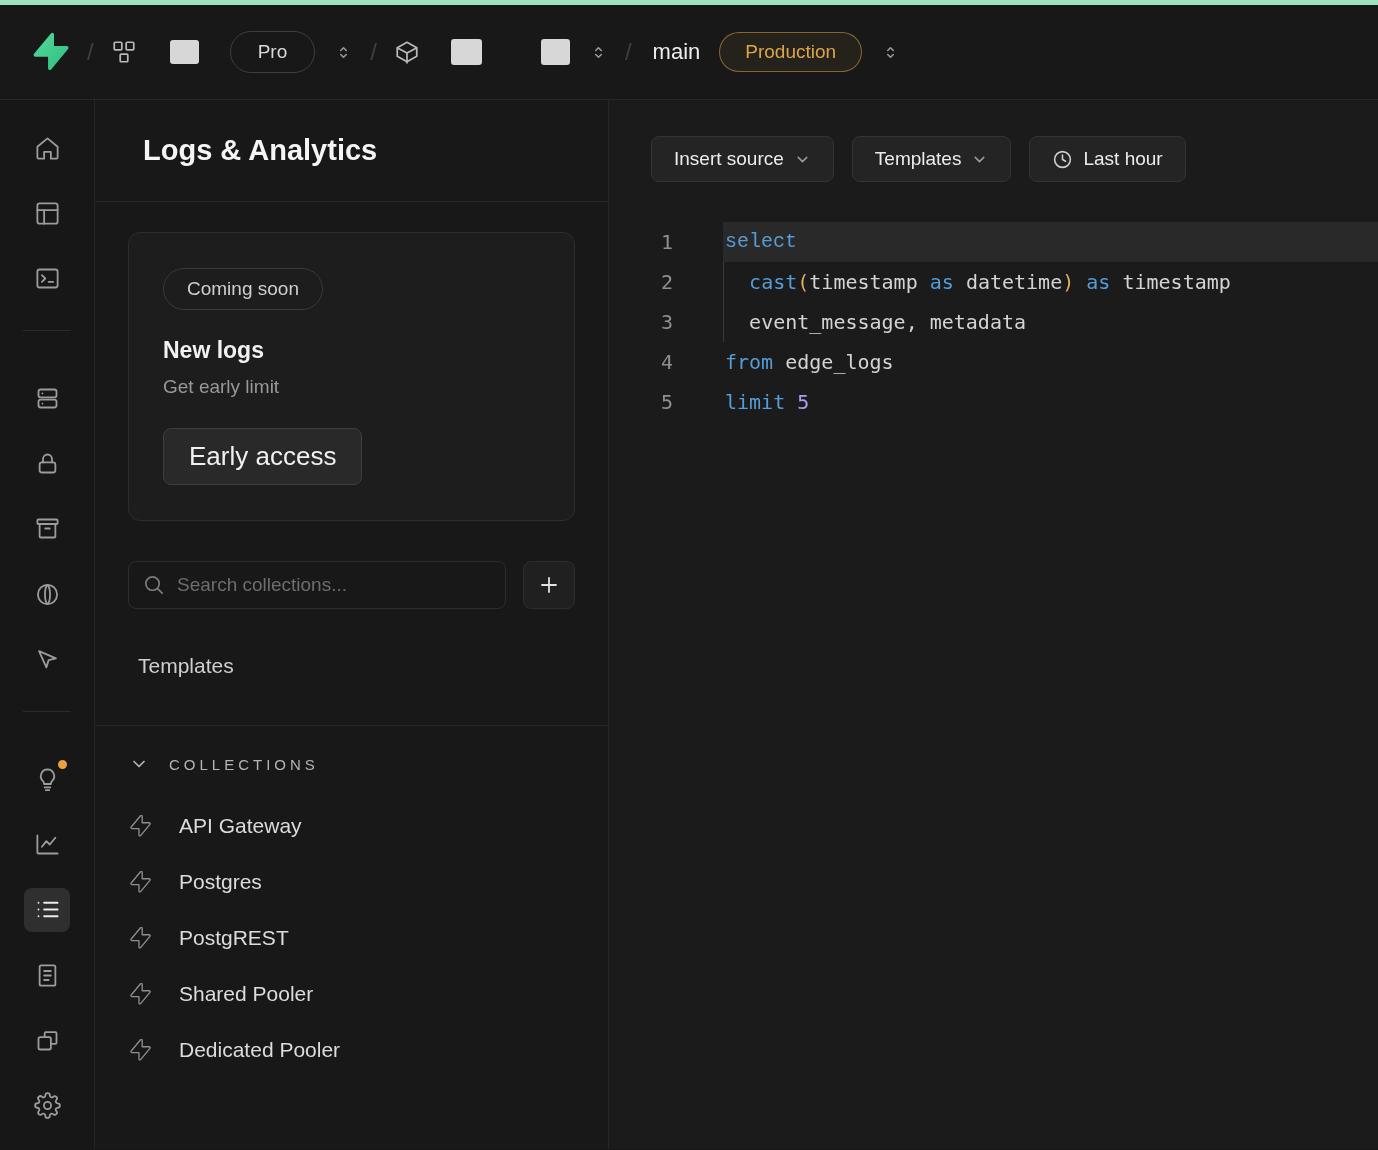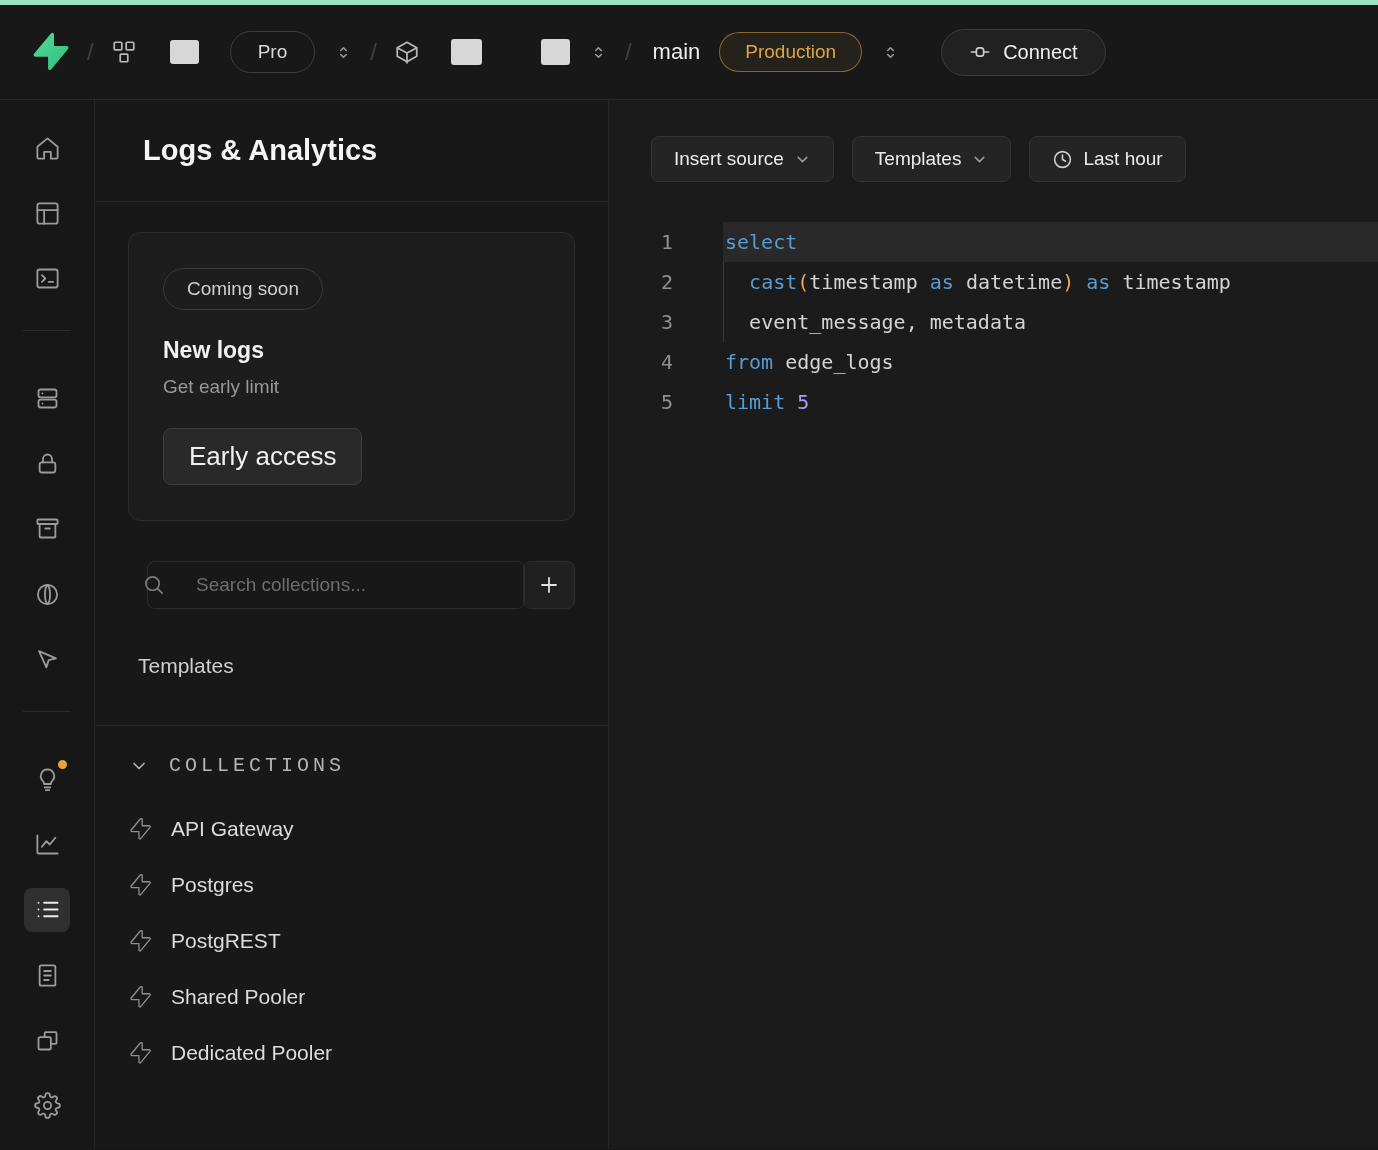--- a/index.html
+++ b/index.html
@@ -87,53 +87,53 @@
     margin-top:30px; background:#292929; border:1px solid #3e3e3e;
     border-radius:8px; padding:12px 25px; font-size:26px; color:#f0f0f0;
   }
 
   .search-row { display:flex; gap:17px; margin:40px 33px 0; }
   .search-box { position:relative; flex:1; }
   .search-icon-wrap { position:absolute; left:14px; top:12px; color:#7a7a7a; }
   .search-input {
     width:100%; height:48px; background:transparent; border:1px solid #2d2d2d;
     border-radius:8px; padding:0 14px 0 48px; font-size:19px; color:#e6e6e6;
-    font-family:inherit; outline:none;margin-left:19px;
+    font-family:inherit; outline:none;
   }
   .search-input::placeholder { color:#6d6d6d; }
   .add-btn {
     width:52px; height:48px; border:1px solid #2d2d2d; border-radius:8px;
     background:#202020; color:#e2e2e2; display:flex; align-items:center; justify-content:center;
   }
   .templates-label { margin:45px 0 0 43px; font-size:21px; color:#cfcfcf; }
   .panel-divider { height:1px; background:#262626; margin-top:47px; }
 
   .collections { padding:28px 0 0 34px; }
   .collections-header { display:flex; align-items:center; gap:20px; color:#b5b5b5; }
-  .collections-title { font-family:Liberation Mono, monospace; font-size:20px; letter-spacing:4px; }
+  .collections-title { font-family:Liberation Sans, sans-serif; font-size:15px; letter-spacing:4px; }
   .collections-list { margin-top:24px; }
-  .collection-item { display:flex; align-items:center; gap:20px; height:56px; font-size:21px; color:#dcdcdc; cursor:pointer; }
+  .collection-item { display:flex; align-items:center; gap:28px; height:56px; font-size:21px; color:#dcdcdc; cursor:pointer; }
   .collection-item svg { color:#8f8f8f; flex-shrink:0; }
 
   
   .main { flex:1; background:#1b1b1b; display:flex; flex-direction:column; min-width:0; }
   .toolbar { display:flex; gap:18px; padding:36px 0 0 42px; }
   .tb-btn {
     display:flex; align-items:center; gap:10px; height:46px; padding:0 22px;
     background:#242424; border:1px solid #343434; border-radius:8px;
     color:#ececec; font-size:19px;
   }
   .tb-btn .chev { color:#9a9a9a; }
   .tb-btn .clock { color:#cfcfcf; }
 
   .editor { margin-top:40px; font-family:"DejaVu Sans Mono",monospace; font-size:20px; cursor:text; }
   .code-row { display:flex; height:40px; line-height:40px; }
   .gutter { width:64px; text-align:right; color:#8f8f8f; flex-shrink:0; user-select:none; }
   .code { position:relative; flex:1; margin-left:50px; padding-left:2px; white-space:pre; color:#d4d4d4; overflow:hidden; }
-  .code-row.active .code { background:#292929; }
+  .code-row.active .code { background:#292929;font-family:Liberation Mono, monospace; }
   .code.guide::before { content:""; position:absolute; left:0; top:0; bottom:0; width:1px; background:#3a3a3a; }
   .tok-kw { color:#569cd6; }
   .tok-paren { color:#ddb062; }
   .tok-num { color:#ab9df2; }
 </style>
 </head>
 <body>
 
 <div class="green-strip"></div>
 
@@ -171,28 +171,20 @@
     <path d="m8.5 9.5 3.5-3.5 3.5 3.5"></path>
       <path d="m8.5 14.5 3.5 3.5 3.5-3.5"></path>
   </svg>
   <span class="crumb-slash">/</span>
   <span class="branch-name">main</span>
   <button class="env-pill">Production</button>
   <svg class="chev-updown" width="19" height="19" viewBox="0 0 24 24" fill="none" stroke="currentColor" stroke-width="2" stroke-linecap="round" stroke-linejoin="round">
     <path d="m8.5 9.5 3.5-3.5 3.5 3.5"></path>
       <path d="m8.5 14.5 3.5 3.5 3.5-3.5"></path>
   </svg>
-  <button class="connect-btn">
-    <svg width="22" height="22" viewBox="0 0 24 24" fill="none" stroke="currentColor" stroke-width="1.8" stroke-linecap="round">
-      <path d="M2.5 12h5"></path>
-        <rect x="8" y="7.5" width="8" height="9" rx="3"></rect>
-        <path d="M16.5 12h5"></path>
-    </svg>
-    <span>Connect</span>
-  </button>
 </header>
 
 <div class="body">
 
   <nav class="iconbar">
     <div class="nav-btn">
       <svg viewBox="0 0 24 24" fill="none" stroke="currentColor" stroke-width="1.6" stroke-linecap="round" stroke-linejoin="round">
           <path d="M3 10.5 12 3l9 7.5V20a1 1 0 0 1-1 1h-5v-6h-6v6H4a1 1 0 0 1-1-1z"></path>
         </svg>
     </div>

